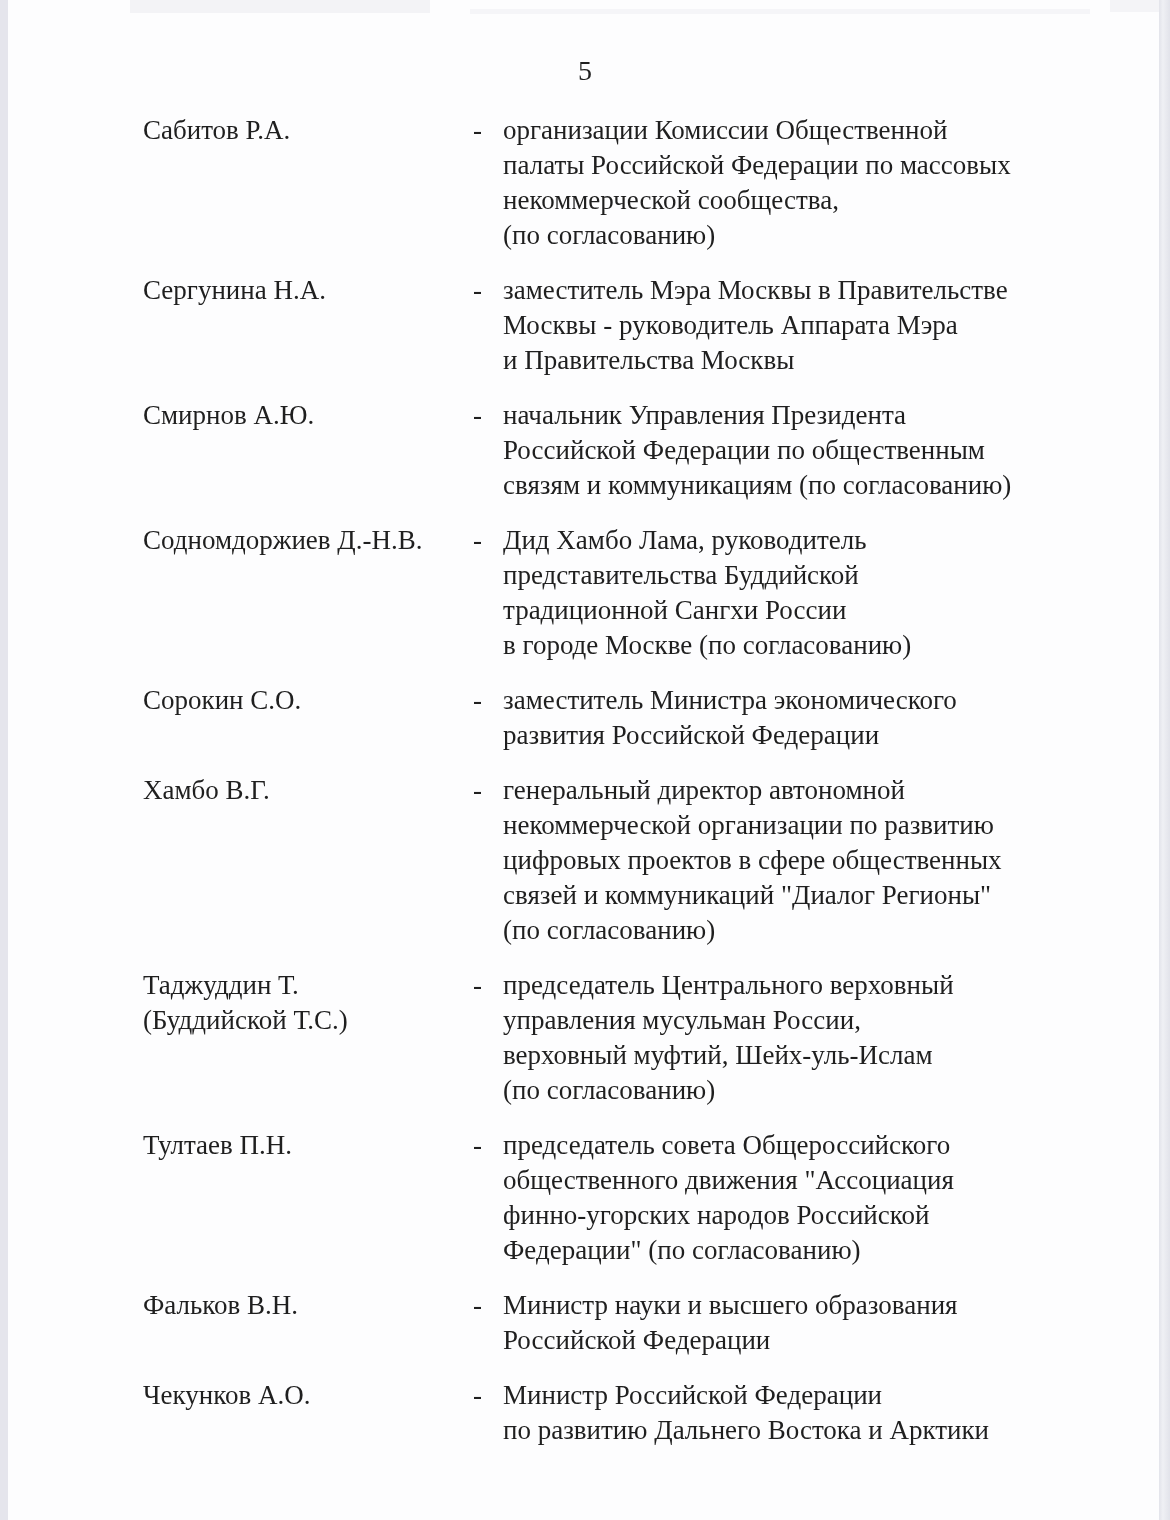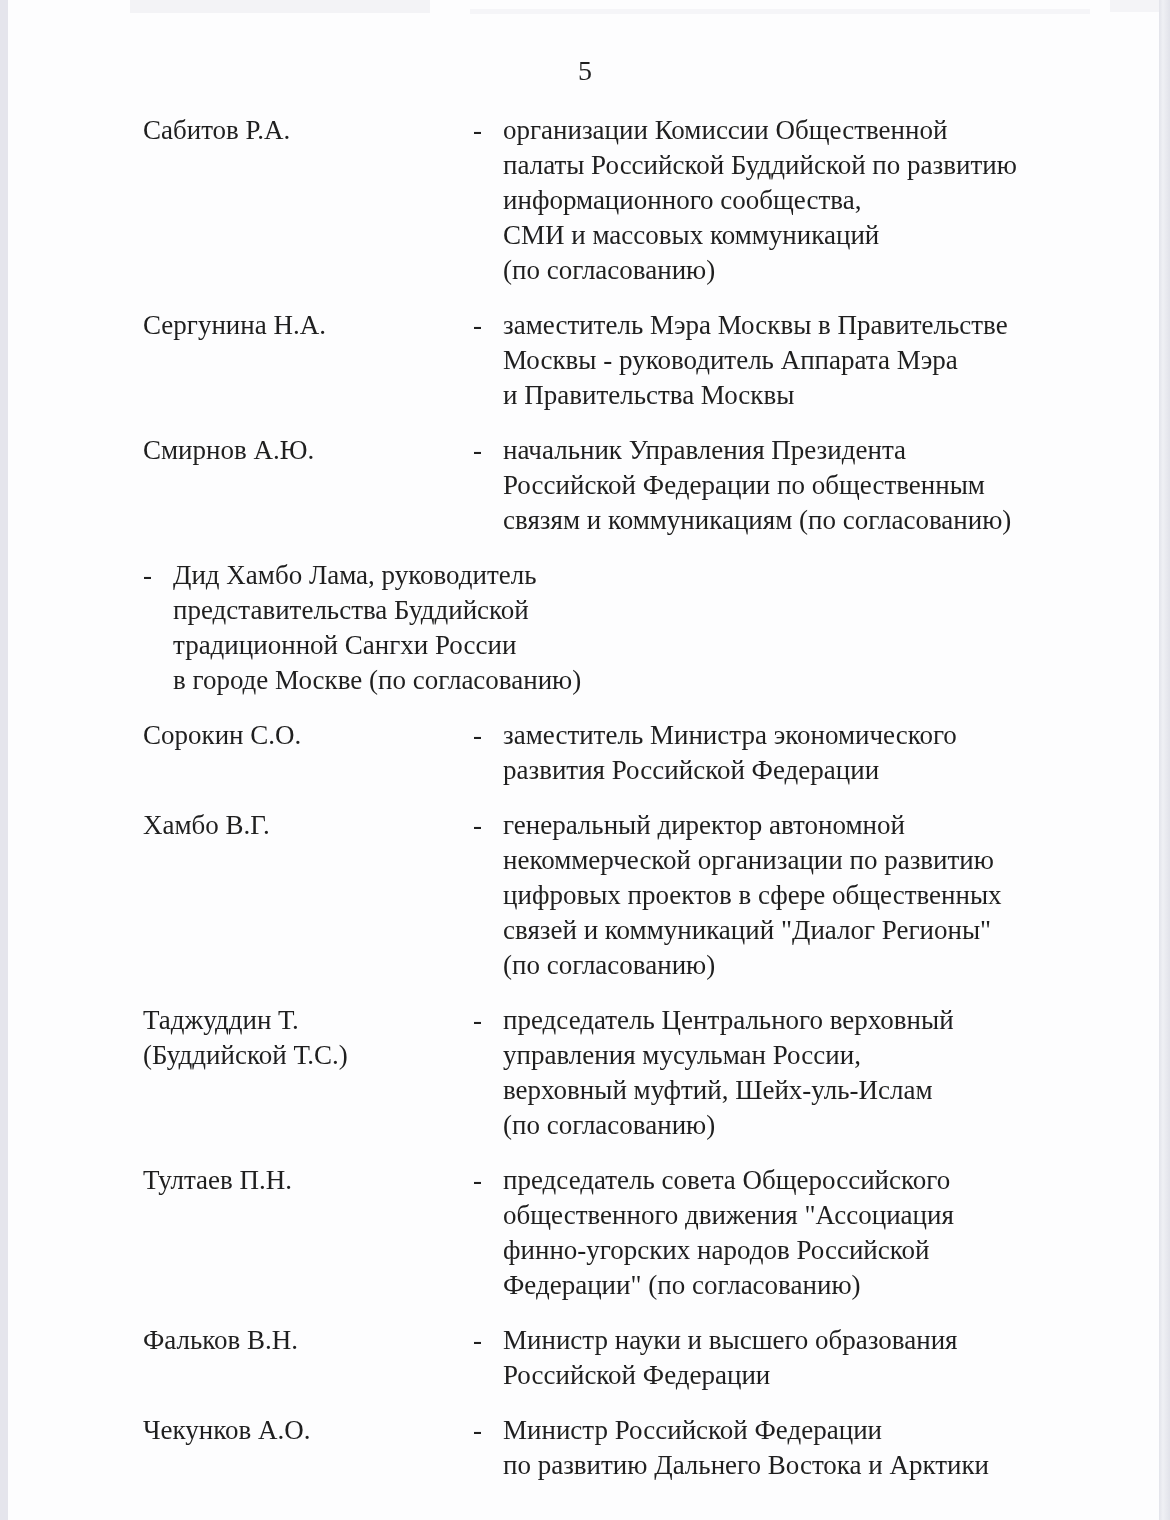--- a/index.html
+++ b/index.html
@@ -71,23 +71,22 @@
   <div class="page-number">5</div>
 
   <div class="entries">
       <div class="entry">
     <div class="name">
           <div class="line">Сабитов Р.А.</div>
         </div>
     <div class="dash">-</div>
     <div class="role">
           <div class="line">организации Комиссии Общественной</div>
-          <div class="line">палаты Российской Буддийской по развитию</div>
-          <div class="line">информационного сообщества,</div>
-          <div class="line">СМИ и массовых коммуникаций</div>
+          <div class="line">палаты Российской Федерации по массовых</div>
+          <div class="line">некоммерческой сообщества,</div>
           <div class="line">(по согласованию)</div>
         </div>
   </div>
       <div class="entry">
     <div class="name">
           <div class="line">Сергунина Н.А.</div>
         </div>
     <div class="dash">-</div>
     <div class="role">
           <div class="line">заместитель Мэра Москвы в Правительстве</div>
@@ -100,20 +99,23 @@
           <div class="line">Смирнов А.Ю.</div>
         </div>
     <div class="dash">-</div>
     <div class="role">
           <div class="line">начальник Управления Президента</div>
           <div class="line">Российской Федерации по общественным</div>
           <div class="line">связям и коммуникациям (по согласованию)</div>
         </div>
   </div>
       <div class="entry">
+    <div class="name">
+          <div class="line">Содномдоржиев Д.-Н.В.</div>
+        </div>
     <div class="dash">-</div>
     <div class="role">
           <div class="line">Дид Хамбо Лама, руководитель</div>
           <div class="line">представительства Буддийской</div>
           <div class="line">традиционной Сангхи России</div>
           <div class="line">в городе Москве (по согласованию)</div>
         </div>
   </div>
       <div class="entry">
     <div class="name">

